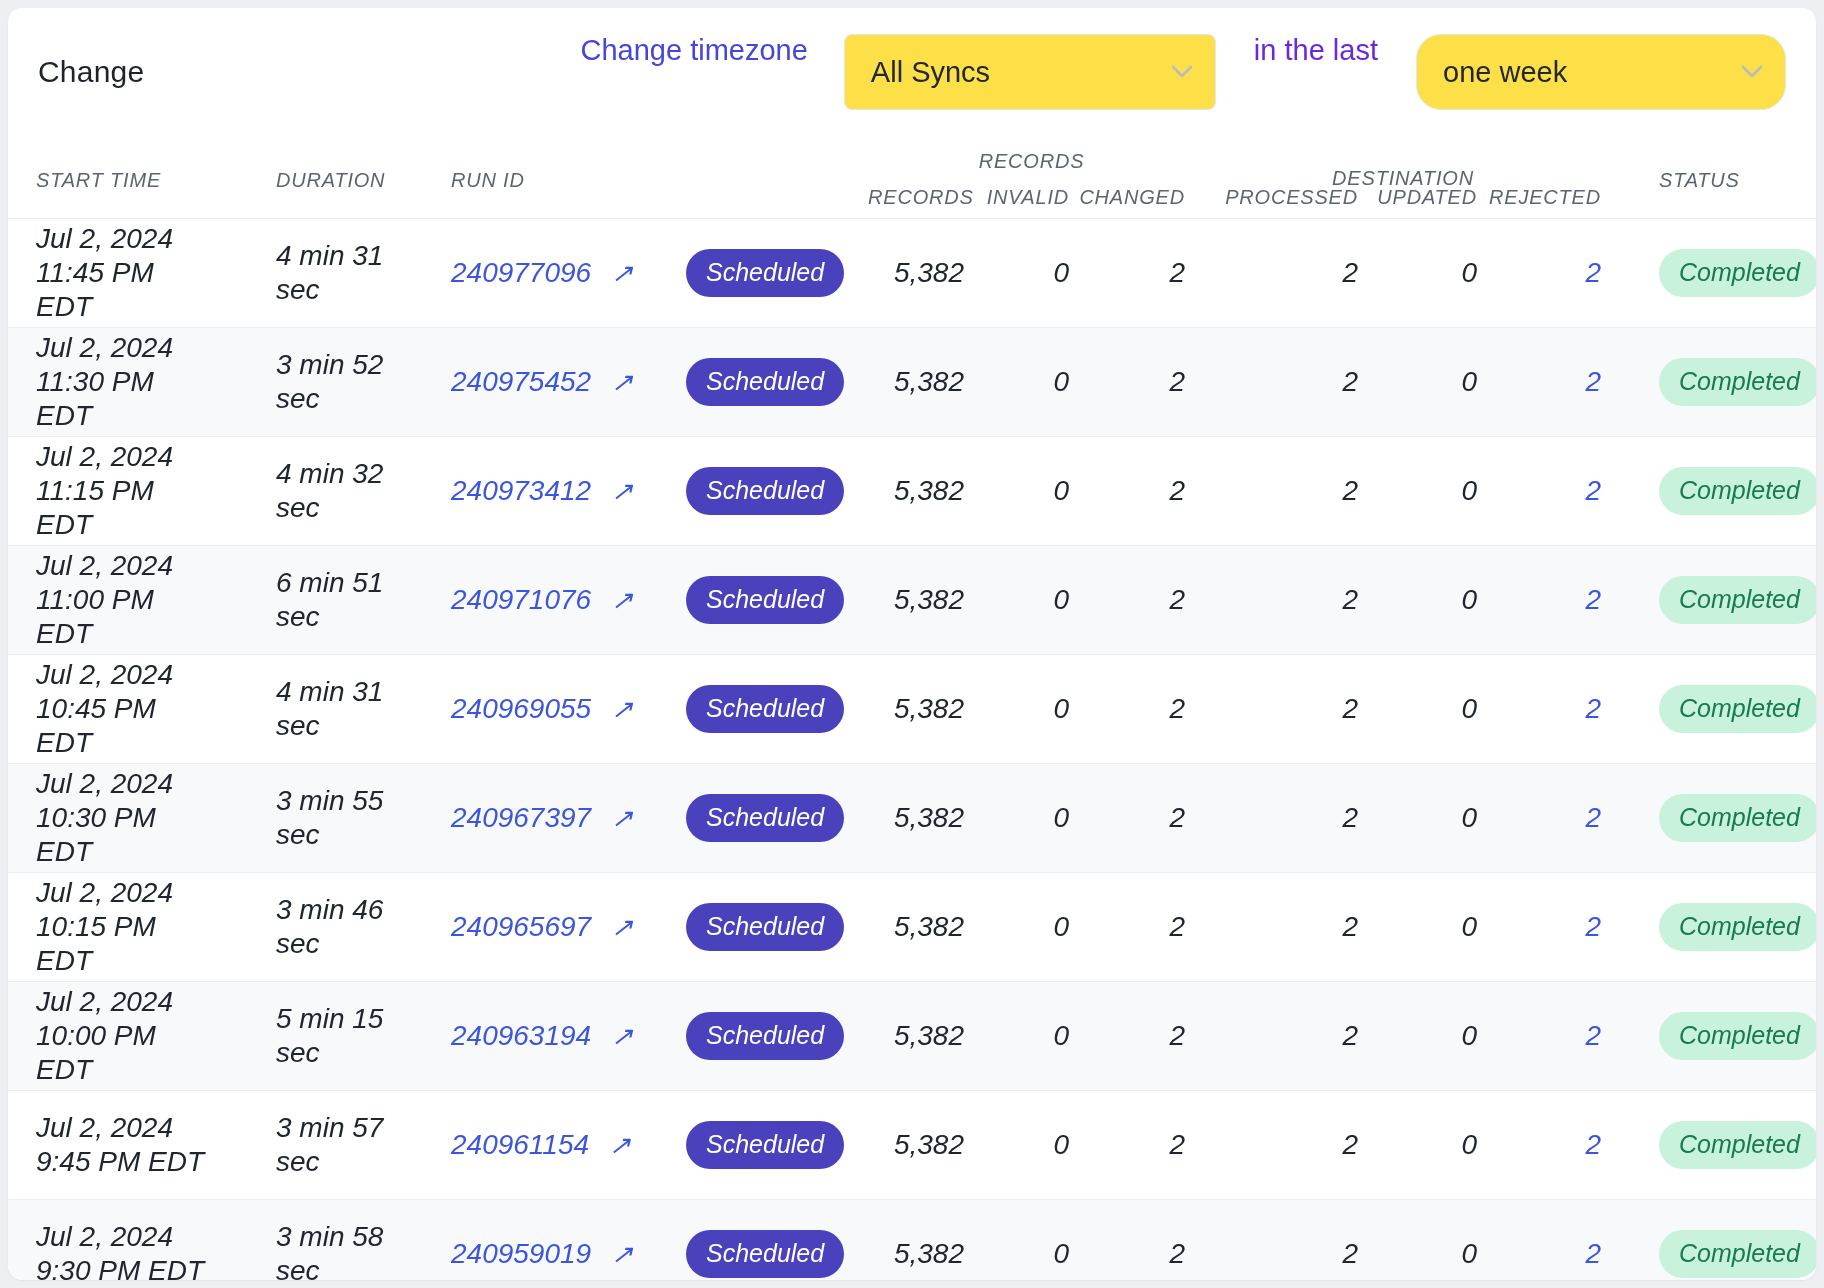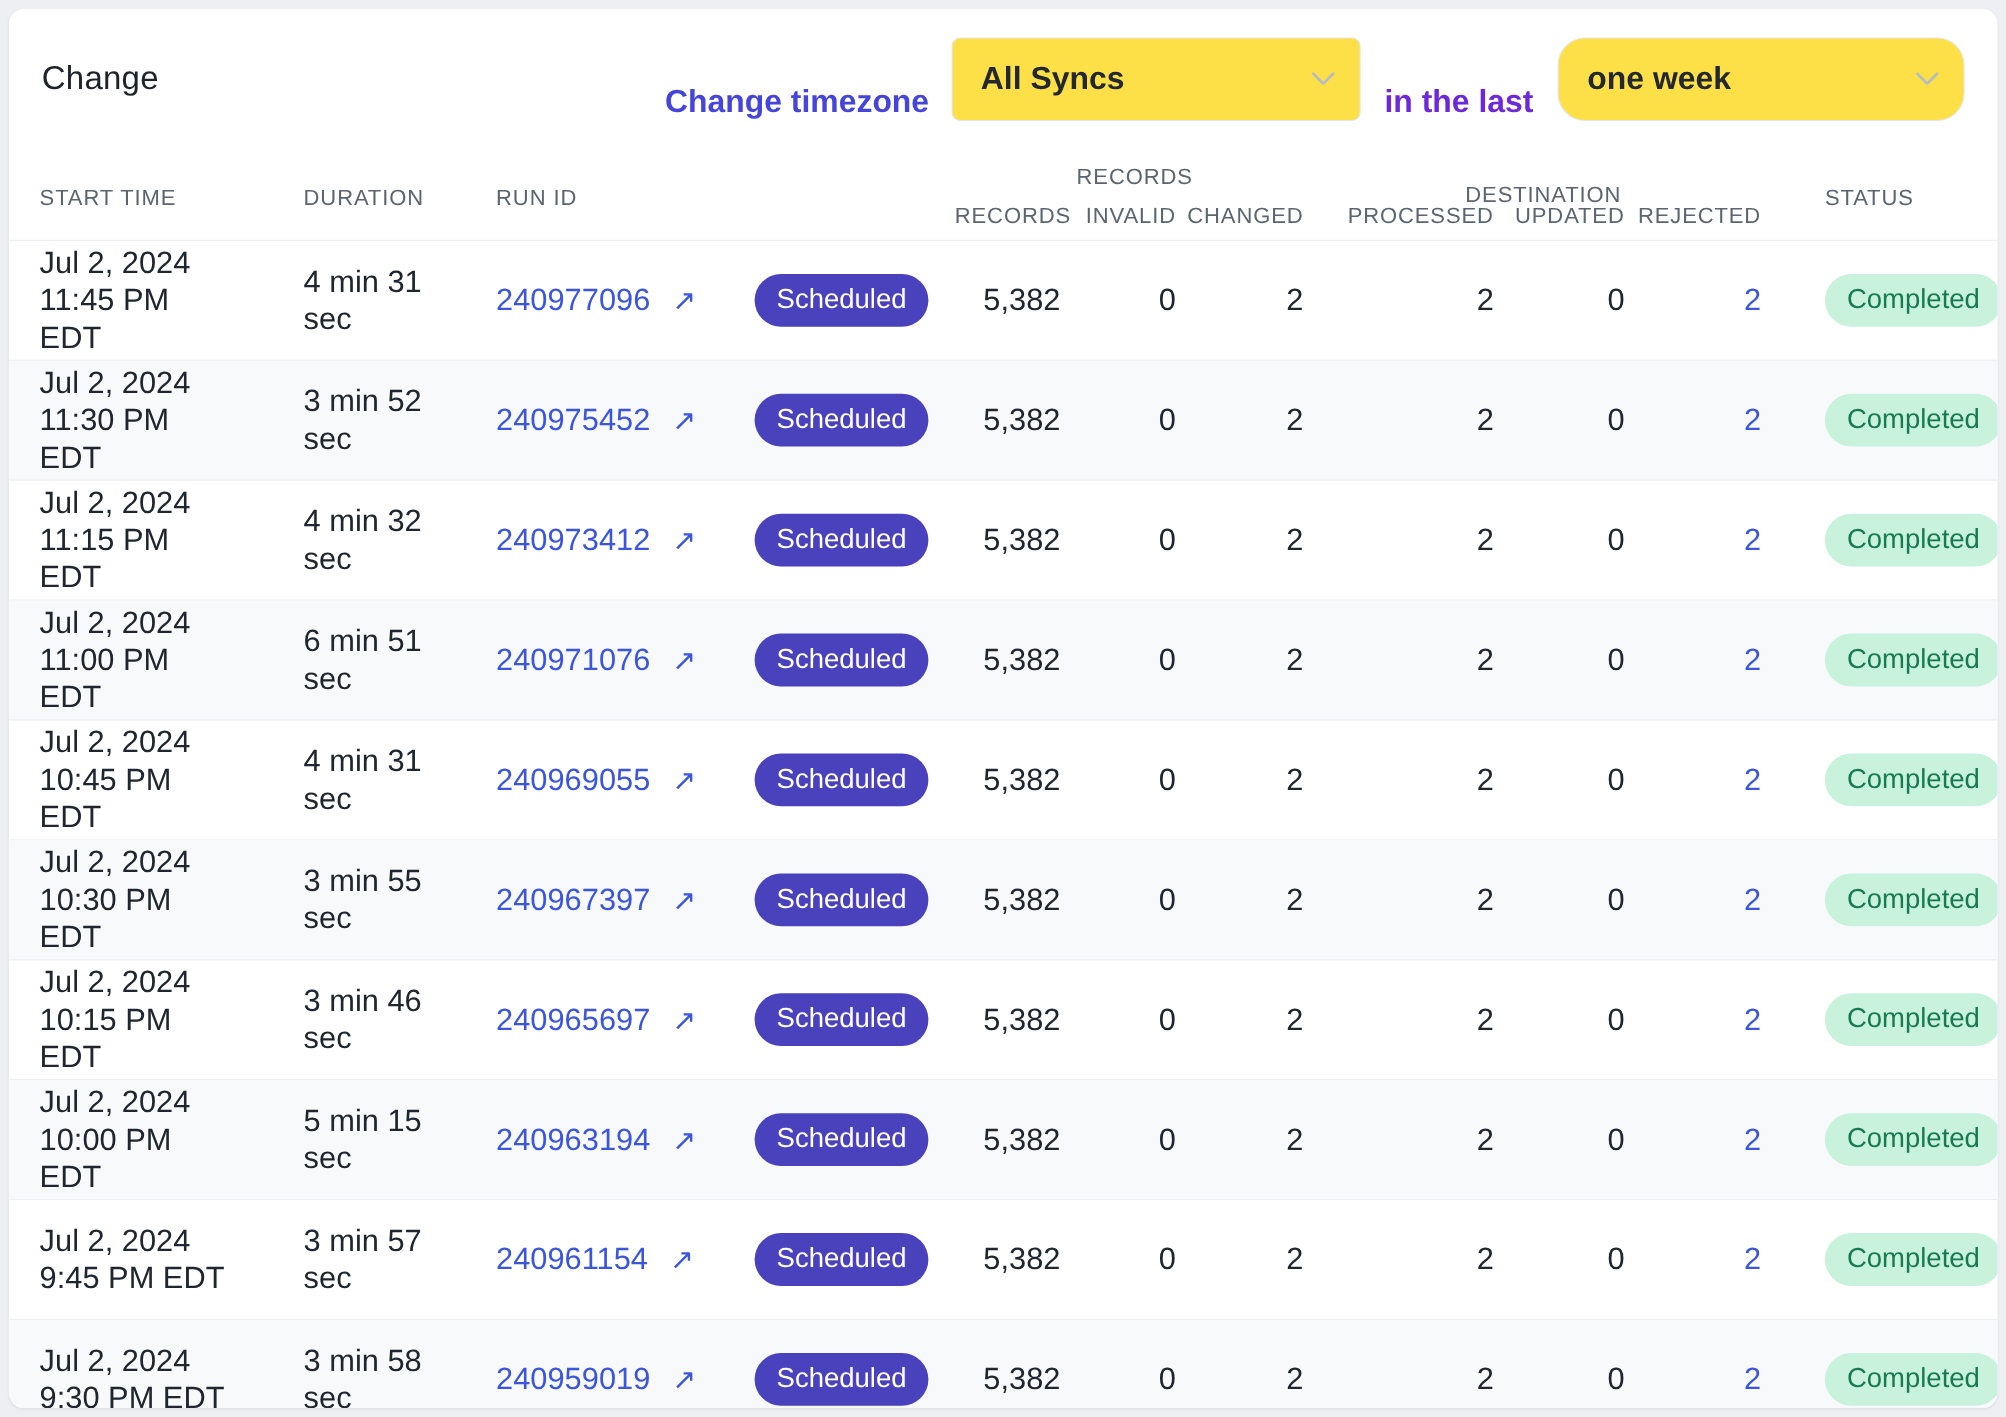--- a/index.html
+++ b/index.html
@@ -14,41 +14,42 @@
     background:#ffffff; border-radius:14px; overflow:hidden;
     box-shadow:0 1px 2px rgba(20,30,50,.06);
   }
   
   .topbar{
     height:128px; display:flex; align-items:center;
     padding:0 30px 0 30px;
   }
   .page-title{ font-size:30px; color:#1d222b; letter-spacing:.2px; }
   .spacer{ flex:1; }
-  .controls{ display:flex; align-items:flex-end; gap:18px;font-weight:bold; }
+  .controls{ display:flex; align-items:flex-start; gap:34px; }
   .tz-link{
     font-size:29px; color:var(--link-color,#4645d9); cursor:pointer; text-decoration:none;
     margin-right:2px; white-space:nowrap;
   }
   .select{
     height:76px; border:1px solid #e4e6ea; border-radius:8px;
     display:flex; align-items:center; justify-content:space-between;
     padding:0 22px 0 26px; background:#fde047; cursor:pointer;
   }
   .select .val{ font-size:29px; color:#23272f; white-space:nowrap; }
   .select-syncs{ width:372px; }
   .select-range{ width:370px;border-radius:25px; }
   .chev{ display:flex; align-items:center; margin-left:26px; }
   .in-last{ font-size:29px; color:#6d28d9; white-space:nowrap; padding:0 4px; }
 
   
   .grid-cols{
     display:grid;
     grid-template-columns:240px 175px 235px 182px 106px 105px 116px 173px 119px 124px 1fr;
     padding-left:28px;
+    font-style:italic;
   }
   .thead{
     grid-template-rows:34px 38px;
     align-items:center;
     border-bottom:1px solid #eceef1;
     padding-bottom:2px; padding-top:8px;
   }
   .hlabel{
     font-size:20px; color:var(--header-text,#5b6470);
     letter-spacing:.04em; white-space:nowrap; font-weight:400;

